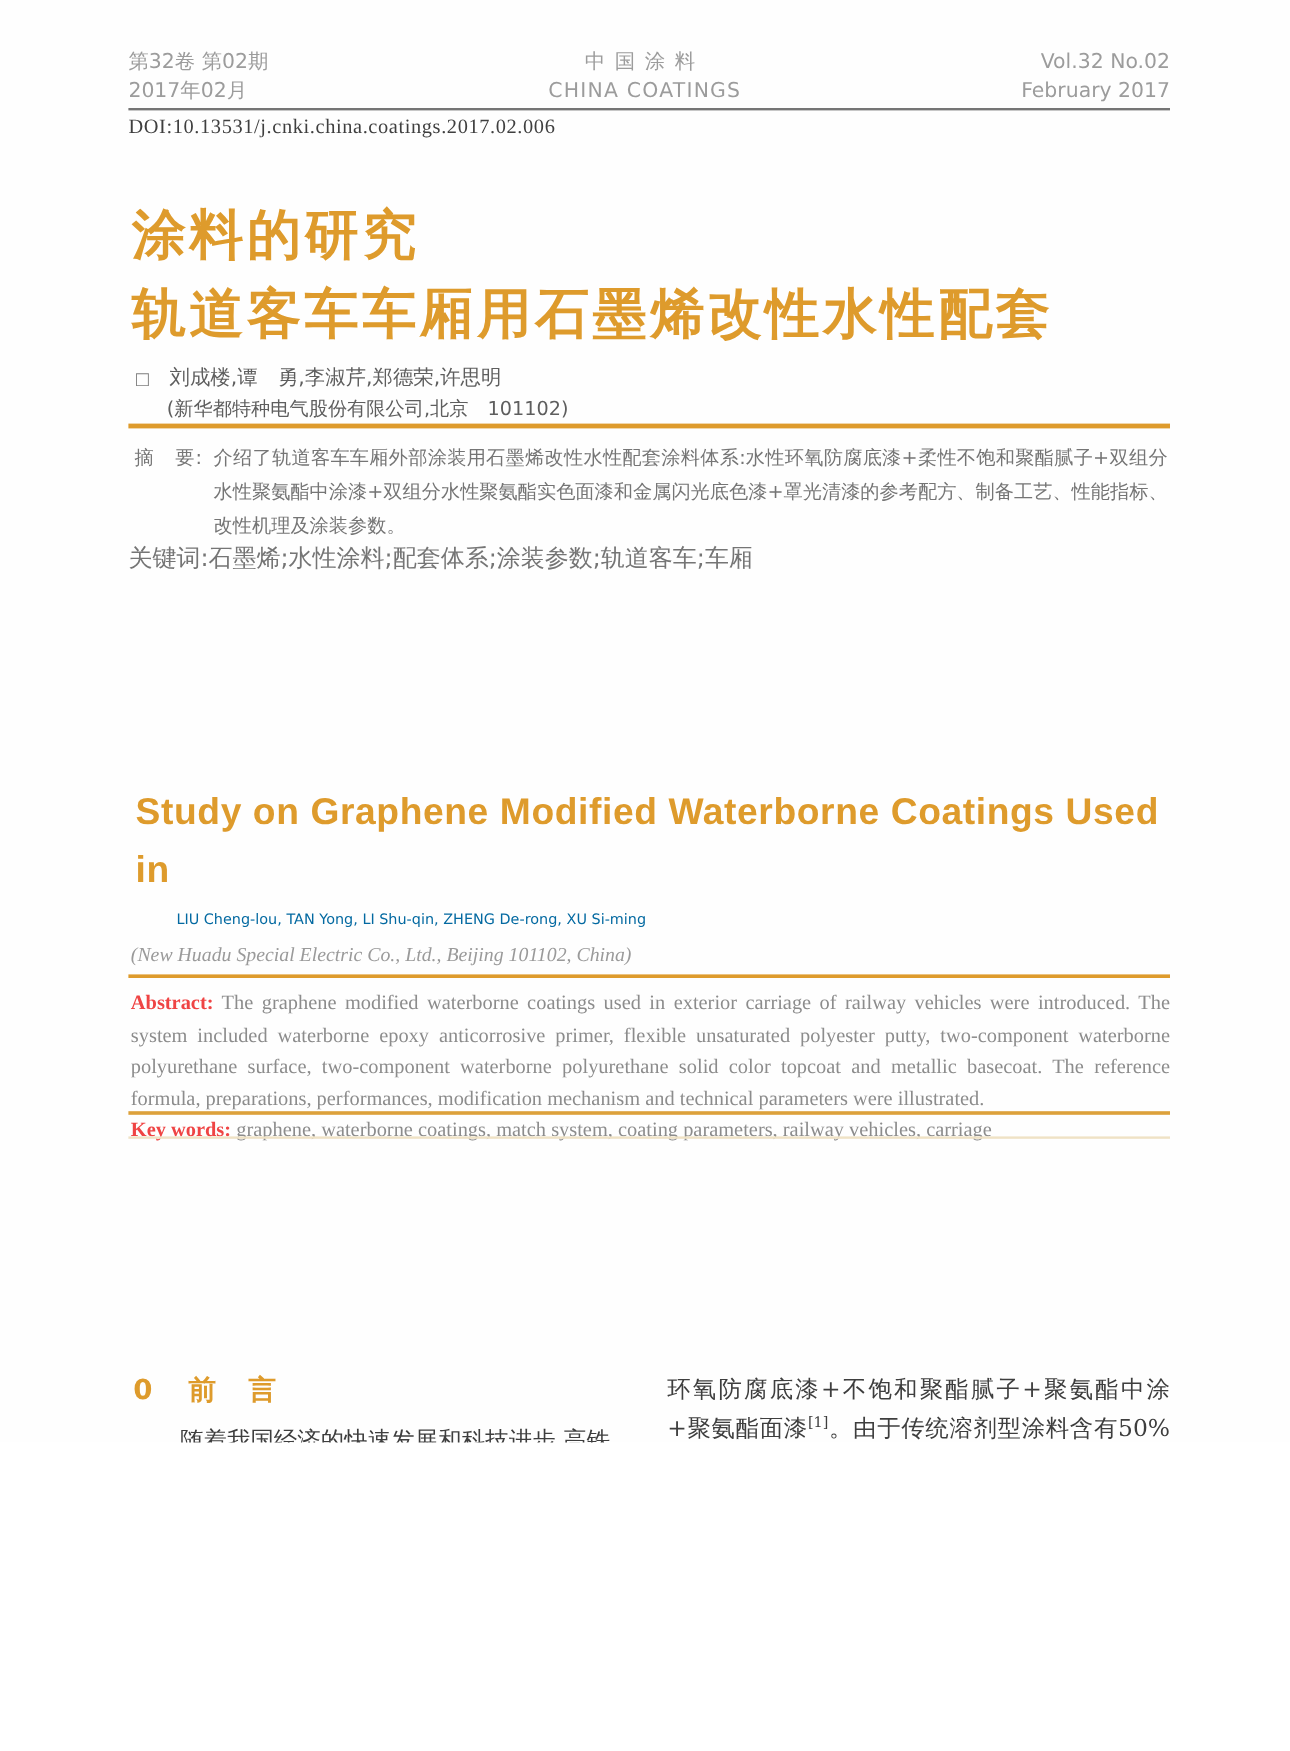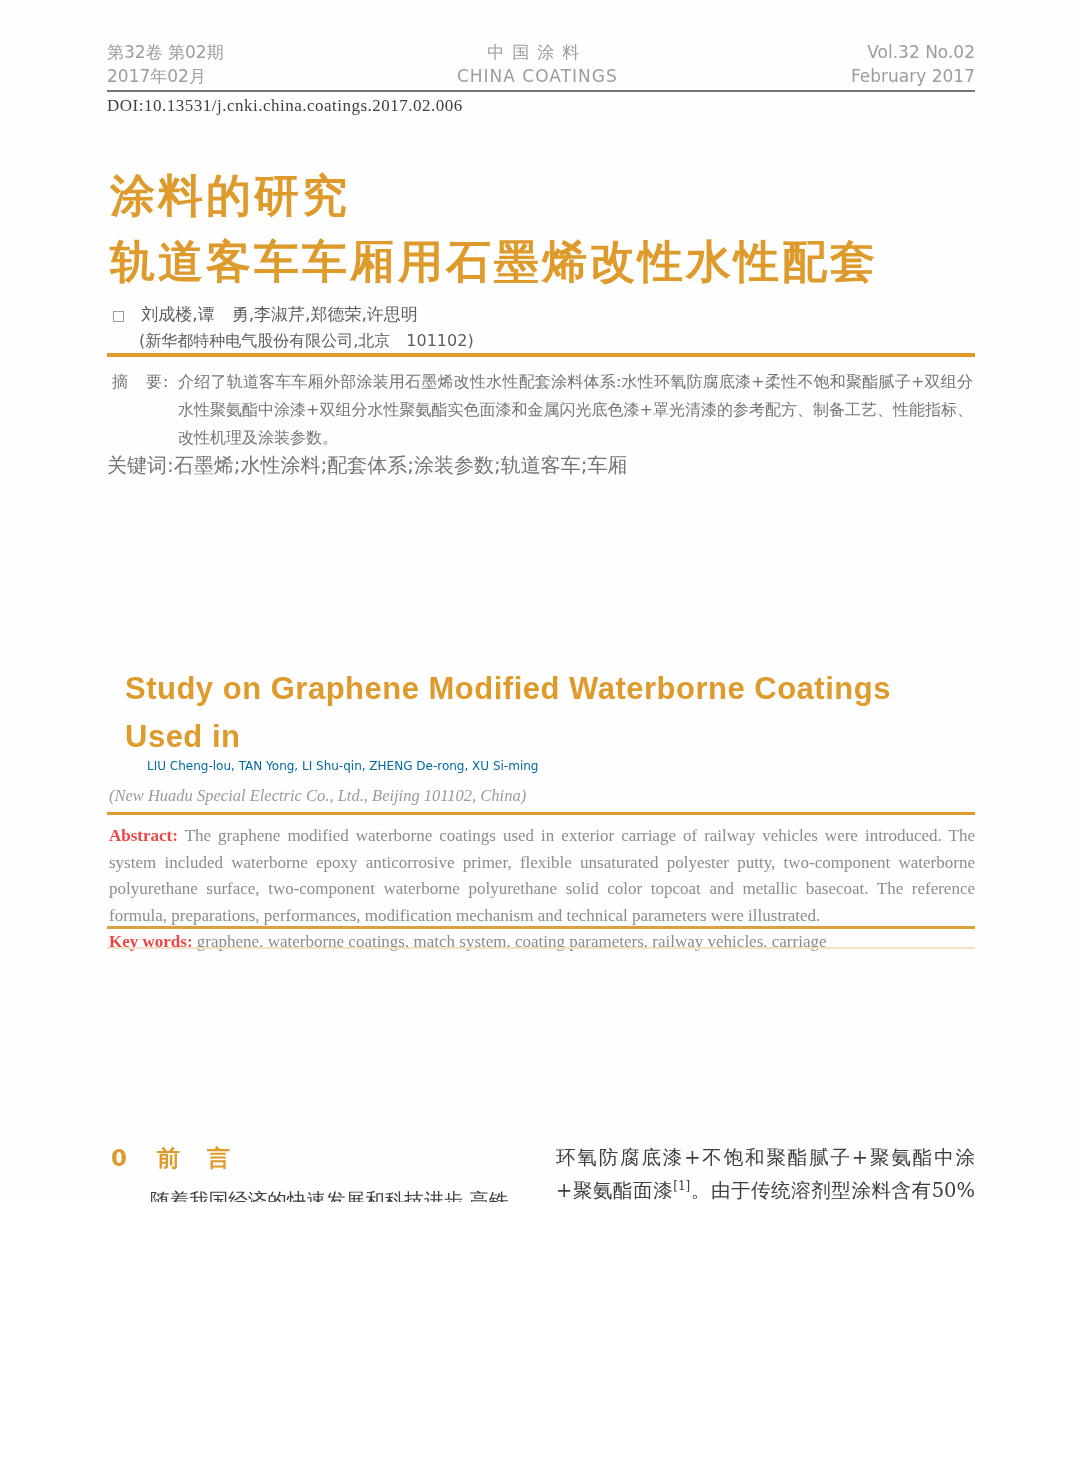--- a/index.html
+++ b/index.html
@@ -36,21 +36,21 @@
   .r1{top:353px;height:4px;}
   
   .cn-abstract{position:absolute;top:368px;left:112px;right:102px;display:flex;
     font-size:16px;line-height:28px;color:var(--soft);}
   .ab-label{flex:none;width:66px;letter-spacing:1px;}
   .ab-text{flex:1;text-align:justify;}
   .cn-keywords{position:absolute;top:452px;left:107px;font-size:20px;color:var(--soft);}
   .cn-meta{position:absolute;top:479px;left:107px;right:102px;display:flex;
     justify-content:space-between;font-size:16px;color:var(--soft);}
   
-  .en-title{position:absolute;top:649px;left:109px;right:100px;margin:16px;
+  .en-title{position:absolute;top:649px;left:109px;right:100px;margin:4px;
     font-family:"Liberation Sans","DejaVu Sans",sans-serif;
     font-size:31px;font-weight:700;color:var(--accent);line-height:48px;letter-spacing:0.5px;}
   .en-title .tl{display:block;}
   .en-authors{position:absolute;top:759px;left:109px;font-size:12px;color:#0369a1;margin-left:38px;}
   .en-affil{position:absolute;top:786px;left:109px;font-family:"Liberation Serif","DejaVu Serif",serif;
     font-style:italic;font-size:16.5px;color:#9a9a9a;}
   .r2{top:812px;height:3px;}
   .en-abstract-block{position:absolute;top:823px;left:109px;right:100px;
     font-family:"Liberation Serif","DejaVu Serif",serif;font-size:17px;line-height:26.5px;
     color:#8c8c8c;text-align:justify;}

